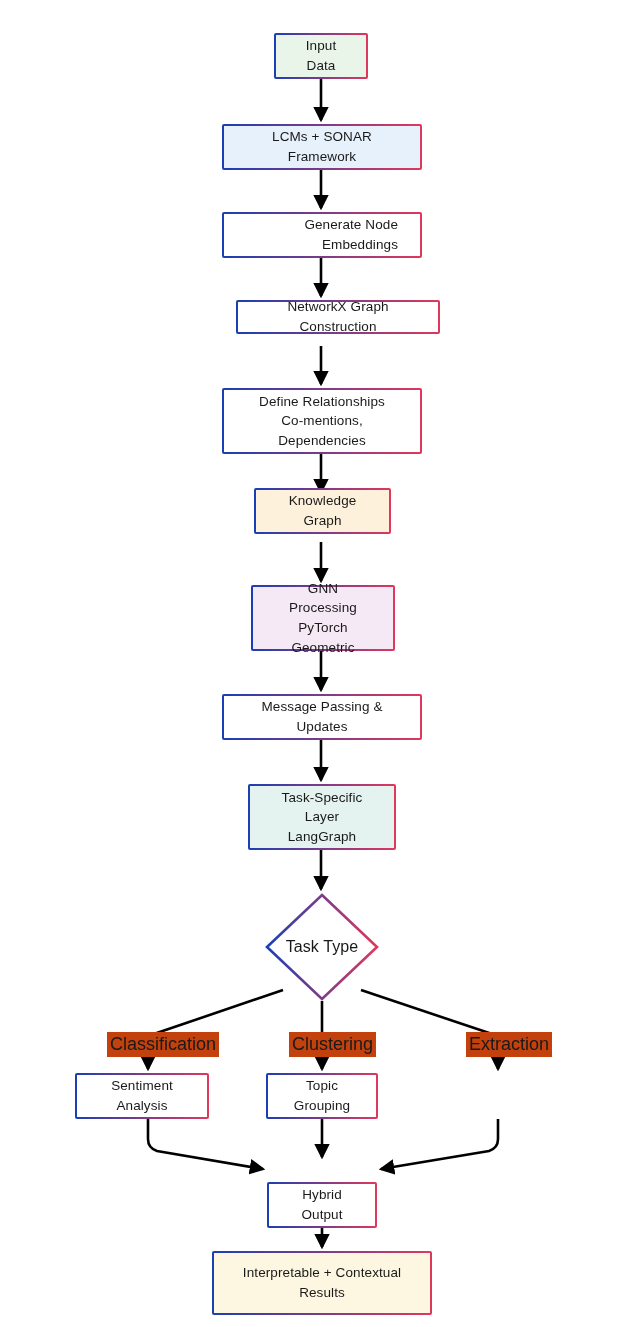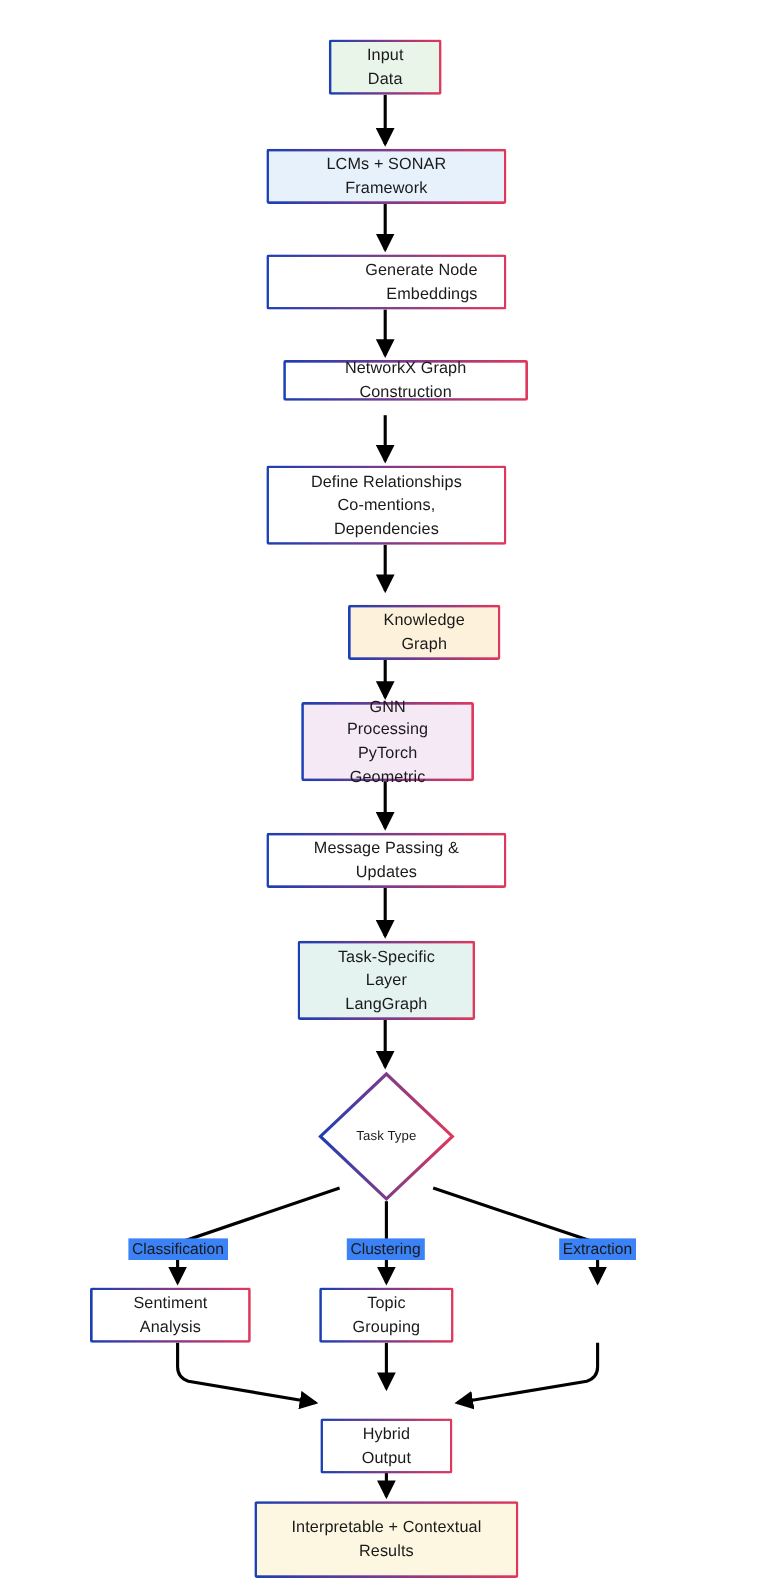--- a/index.html
+++ b/index.html
@@ -58,29 +58,29 @@
   }
   .diamond-label {
     position: absolute;
     left: 0;
     top: 0;
     width: 100%;
     height: 100%;
     display: flex;
     align-items: center;
     justify-content: center;
-    font-size: 11px;
+    font-size: 16px;
     color: #1a1a1a;
     letter-spacing: 0.1px;
   }
   .edge-label {
     position: absolute;
-    background: #3b82f6;
+    background: #c2410c;
     color: #1a1a1a;
-    font-size: 13px;
+    font-size: 18px;
     padding: 1px 3px;
     white-space: nowrap;
     z-index: 4;
     line-height: 1.25;
   }
 </style>
 </head>
 <body>
 
 <div id="canvas">
@@ -137,21 +137,21 @@
 
   <div class="node" style="left: 236px; top: 300px; width: 204px; height: 34px; background-image: linear-gradient(rgb(255, 255, 255), rgb(255, 255, 255)), linear-gradient(90deg, rgb(26, 63, 181), rgb(224, 56, 92));">
     <span class="lbl">NetworkX Graph Construction</span>
   </div>
 
   <div class="node" style="left: 222px; top: 388px; width: 200px; height: 66px; background-image: linear-gradient(rgb(255, 255, 255), rgb(255, 255, 255)), linear-gradient(90deg, rgb(26, 63, 181), rgb(224, 56, 92));">
     <span class="lbl">Define Relationships
 Co-mentions, Dependencies</span>
   </div>
 
-  <div class="node" style="left: 254px; top: 504px; width: 127px; height: 46px; background-image: linear-gradient(rgb(253, 241, 220), rgb(253, 241, 220)), linear-gradient(90deg, rgb(26, 63, 181), rgb(224, 56, 92)); margin-left: 36px;">
+  <div class="node" style="left: 254px; top: 488px; width: 137px; height: 46px; background-image: linear-gradient(rgb(253, 241, 220), rgb(253, 241, 220)), linear-gradient(90deg, rgb(26, 63, 181), rgb(224, 56, 92));">
     <span class="lbl">Knowledge Graph</span>
   </div>
 
   <div class="node" style="left: 251px; top: 585px; width: 144px; height: 66px; background-image: linear-gradient(rgb(246, 233, 246), rgb(246, 233, 246)), linear-gradient(90deg, rgb(26, 63, 181), rgb(224, 56, 92));">
     <span class="lbl">GNN Processing
 PyTorch Geometric</span>
   </div>
 
   <div class="node" style="left: 222px; top: 694px; width: 200px; height: 46px; background-image: linear-gradient(rgb(255, 255, 255), rgb(255, 255, 255)), linear-gradient(90deg, rgb(26, 63, 181), rgb(224, 56, 92));">
     <span class="lbl">Message Passing &amp; Updates</span>

